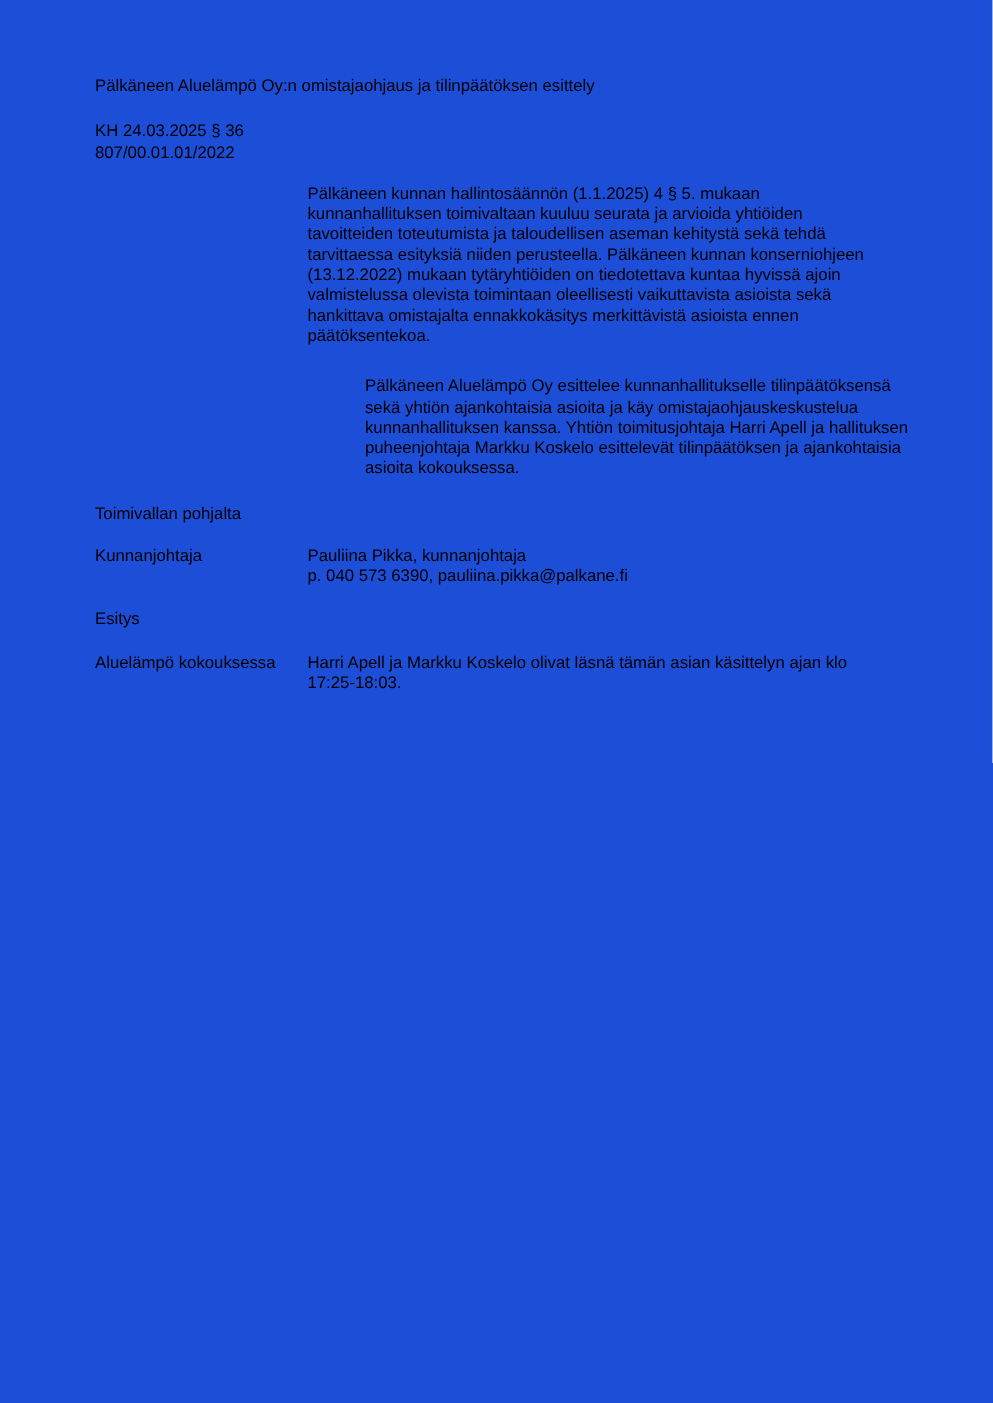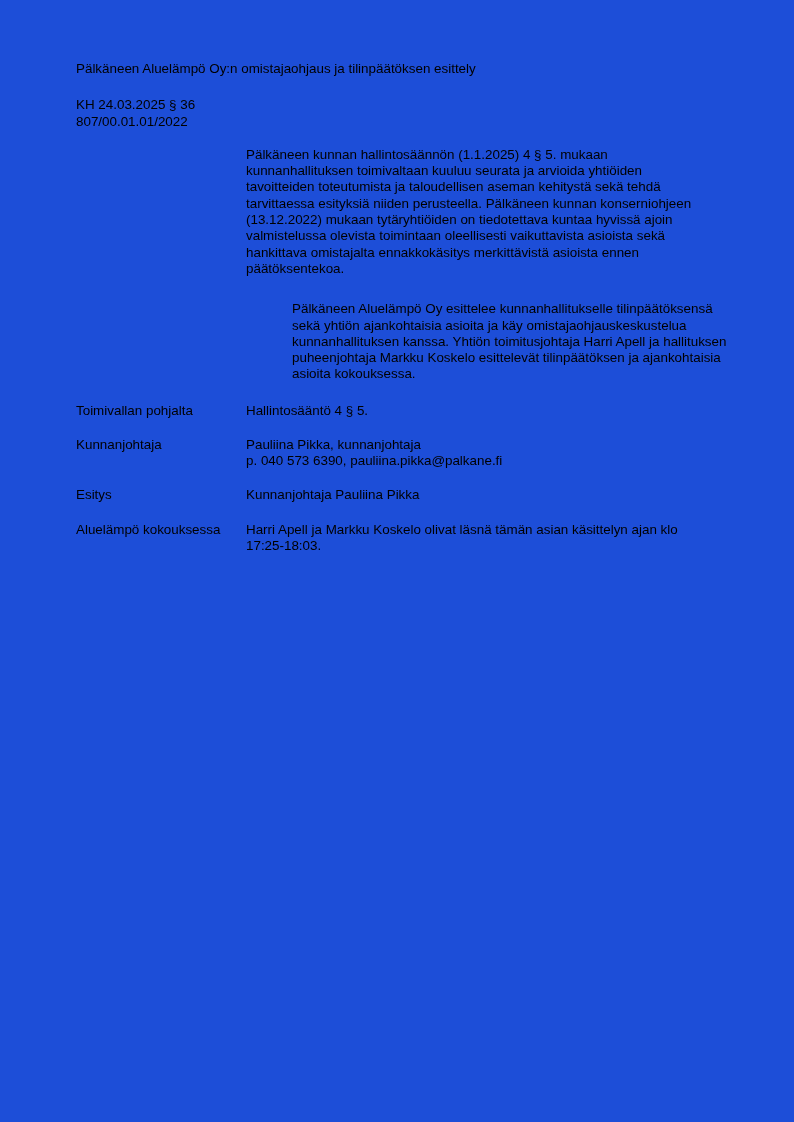--- a/index.html
+++ b/index.html
@@ -77,32 +77,30 @@
     <div class="label"></div>
     <div class="value">Pälkäneen Aluelämpö Oy esittelee kunnanhallitukselle tilinpäätöksensä
 sekä yhtiön ajankohtaisia asioita ja käy omistajaohjauskeskustelua
 kunnanhallituksen kanssa. Yhtiön toimitusjohtaja Harri Apell ja hallituksen
 puheenjohtaja Markku Koskelo esittelevät tilinpäätöksen ja ajankohtaisia
 asioita kokouksessa.</div>
   </div>
 
   <div class="row mt20">
     <div class="label">Toimivallan pohjalta</div>
-    <div class="value">Hallintosääntö 4 § 5.</div>
   </div>
 
   <div class="row mt18">
     <div class="label">Kunnanjohtaja</div>
     <div class="value">Pauliina Pikka, kunnanjohtaja
 p. 040 573 6390, pauliina.pikka@palkane.fi</div>
   </div>
 
   <div class="row mt17">
     <div class="label">Esitys</div>
-    <div class="value">Kunnanjohtaja Pauliina Pikka</div>
   </div>
 
 
   <div class="row mt19">
     <div class="label">Aluelämpö kokouksessa</div>
     <div class="value">Harri Apell ja Markku Koskelo olivat läsnä tämän asian käsittelyn ajan klo
 17:25-18:03.</div>
   </div>
 
 

